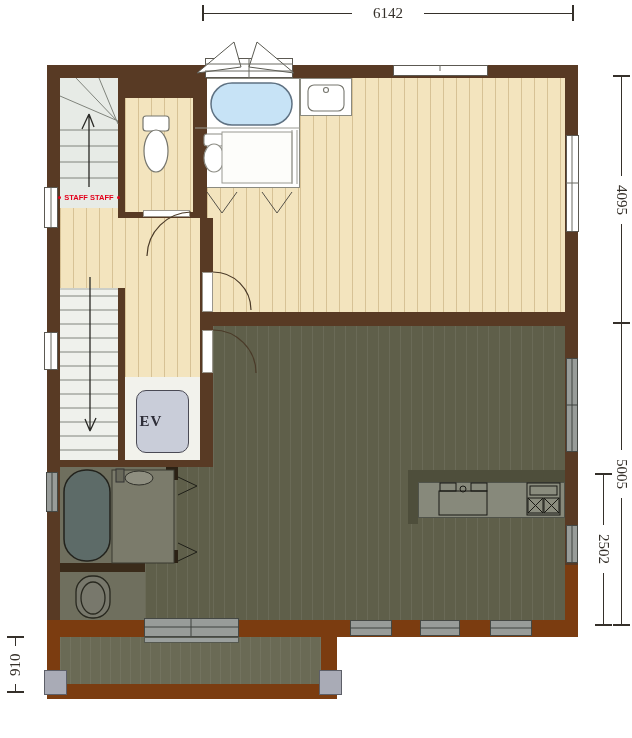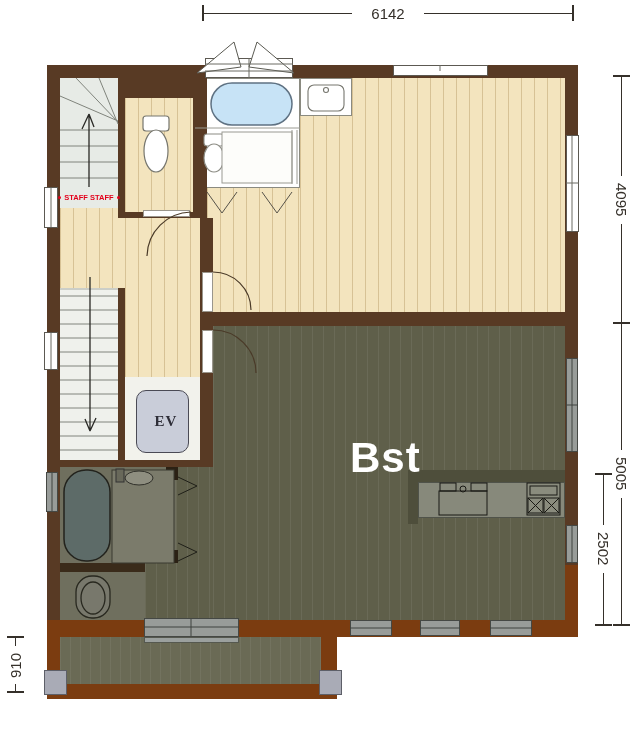--- a/index.html
+++ b/index.html
@@ -27,21 +27,21 @@
   .sill{background:#9ba09e;border:1px solid #55584f}
   .door{background:#fff;border:1px solid #9a968c}
   .col{background:var(--column-gray,#a9abb6);border:1.5px solid #5d5f68}
   .pony{background:var(--pony-wall,#4e4e3b)}
   .counter{background:var(--counter-gray,#87897b);border:1px solid #50534a}
   .evcar{background:var(--ev-car,#c9cdd9);border:1.5px solid #4a4a55;border-radius:10px}
   .dimline-h{border-top:1.4px solid var(--dim-ink,#35302a)}
   .dimline-v{border-left:1.4px solid var(--dim-ink,#35302a)}
   .tick-v{width:1.5px;background:var(--dim-ink,#35302a)}
   .tick-h{height:1.5px;background:var(--dim-ink,#35302a)}
-  .dimlab{font-family:Liberation Sans, sans-serif;font-size:15px;color:var(--dim-ink,#35302a);
+  .dimlab{font-family:Liberation Serif, serif;font-size:15px;color:var(--dim-ink,#35302a);
           background:#fff;display:flex;align-items:center;justify-content:center}
   .vert{writing-mode:vertical-rl}
   .vflip{writing-mode:vertical-rl;transform:rotate(180deg)}
   .bst-label{font:700 42px "Liberation Sans",sans-serif;color:#fff;letter-spacing:1px}
   .ev-label{font:700 15px "Liberation Serif",serif;color:#2e2e38;letter-spacing:1px;
             display:flex;align-items:center;justify-content:center}
   .staff{font:700 7.5px "Liberation Sans",sans-serif;color:var(--staff-red,#e3001b);
          display:flex;align-items:center;justify-content:center;gap:3px;white-space:nowrap}
   .staff .dot{width:3px;height:3px;border-radius:50%;background:var(--staff-red,#e3001b)}
   svg{pointer-events:none}
@@ -192,22 +192,21 @@
       <rect x="527" y="483" width="33" height="32" fill="#8a8c7e"></rect>
       <rect x="530" y="486" width="27" height="9" fill="none"></rect>
       <rect x="528" y="498" width="15" height="15" fill="none"></rect>
       <rect x="544" y="498" width="15" height="15" fill="none"></rect>
       <path d="M528,498 l15,15 M543,498 l-15,15 M544,498 l15,15 M559,498 l-15,15" fill="none"></path>
     </g>
     <path fill="none" stroke="#6a6a62" stroke-width="1" d="M205,64 H293 M205,71 H293 M249,58 V78 M440,65 V71 M572,136 V231 M566,183 H579 M51,188 V227 M51,333 V369"></path>
     <path fill="none" stroke="#3f423f" stroke-width="1" d="M572,359 V451 M566,405 H578 M572,526 V562 M52,473 V511 M350,628 H392 M420,628 H460 M490,628 H532 M191,619 V636 M144,627 H239"></path>
   </svg>
 
-  <div class="abs z5 bst-label" style="left:350px;top:434px">Bst</div>
-  <div class="abs z5 ev-label" style="left:135px;top:390px;width:62px;height:63px">EV</div>
+  <div class="abs z5 ev-label" style="left:120px;top:390px;width:62px;height:63px">EV</div>
   <div class="abs z5 staff" style="left:56px;top:190px;width:66px;height:15px">
     <span class="dot"></span>
       <span>STAFF STAFF</span>
       <span class="dot"></span>
   </div>
 
   <div class="abs z6 dimline-h" style="left:203px;top:13px;width:371px;height:0"></div>
   <div class="abs z6 tick-v" style="left:202px;top:5px;height:16px"></div>
   <div class="abs z6 tick-v" style="left:572px;top:5px;height:16px"></div>
   <div class="abs z6 dimlab" style="left:352px;top:4px;width:72px;height:18px">6142</div>

